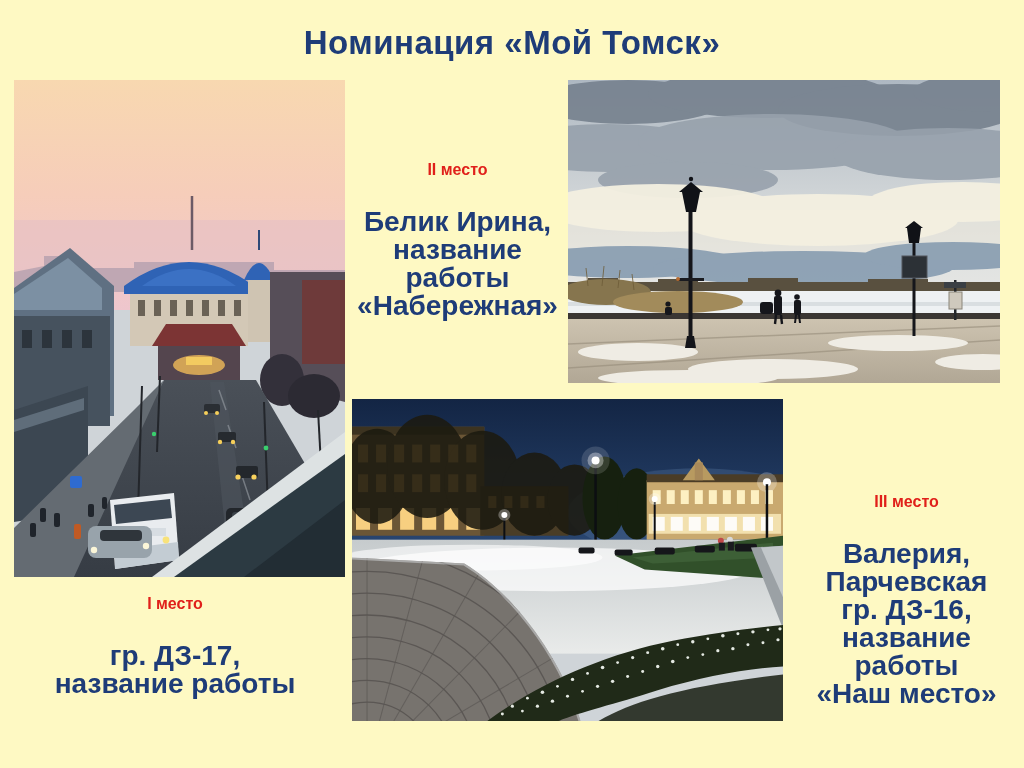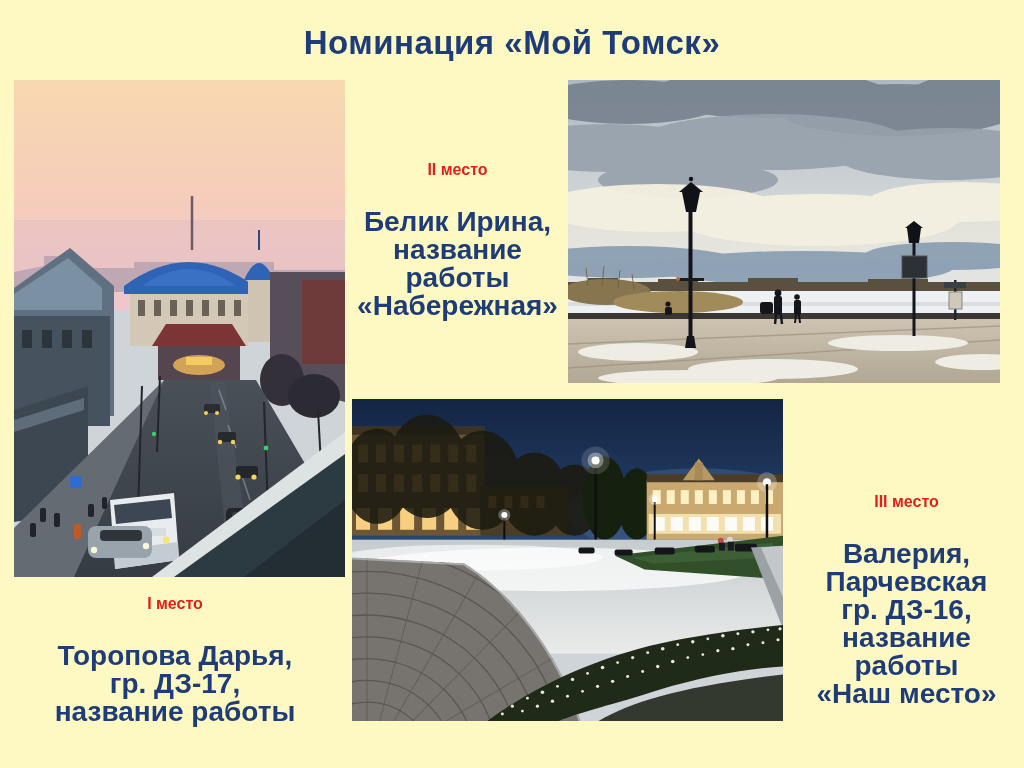--- a/index.html
+++ b/index.html
@@ -477,21 +477,20 @@
 
   <div class="caption" id="caption-second">
     <div class="place">II место</div>
     <div class="line">Белик Ирина,</div>
     <div class="line">название работы</div>
     <div class="line">«Набережная»</div>
   </div>
 
   <div class="caption" id="caption-first">
     <div class="place">I место</div>
-    <div class="line">Торопова Дарья,</div>
     <div class="line">гр. ДЗ-17,</div>
     <div class="line">название работы</div>
   </div>
 
   <div class="caption" id="caption-third">
     <div class="place">III место</div>
     <div class="line">Валерия,</div>
     <div class="line">Парчевская</div>
     <div class="line">гр. ДЗ-16,</div>
     <div class="line">название работы</div>

